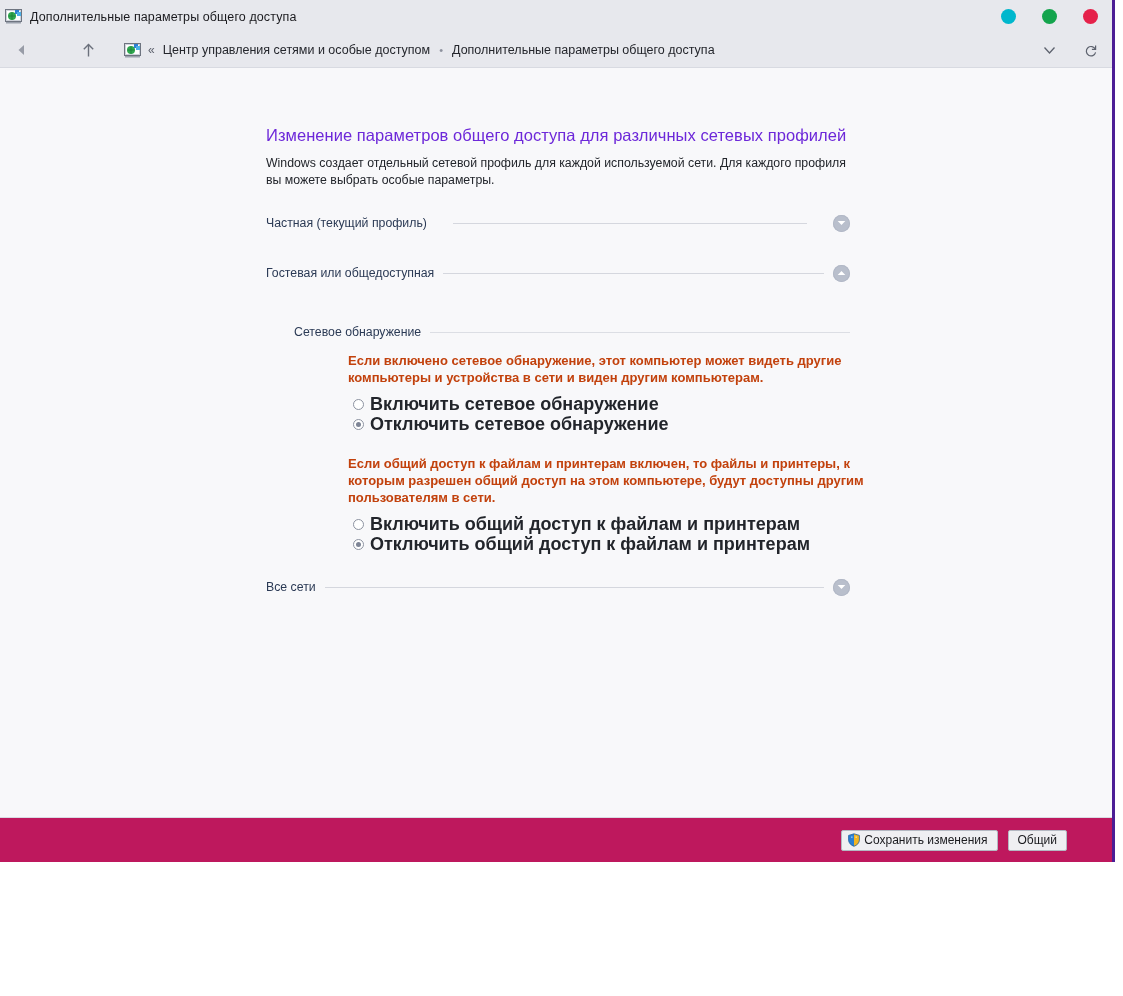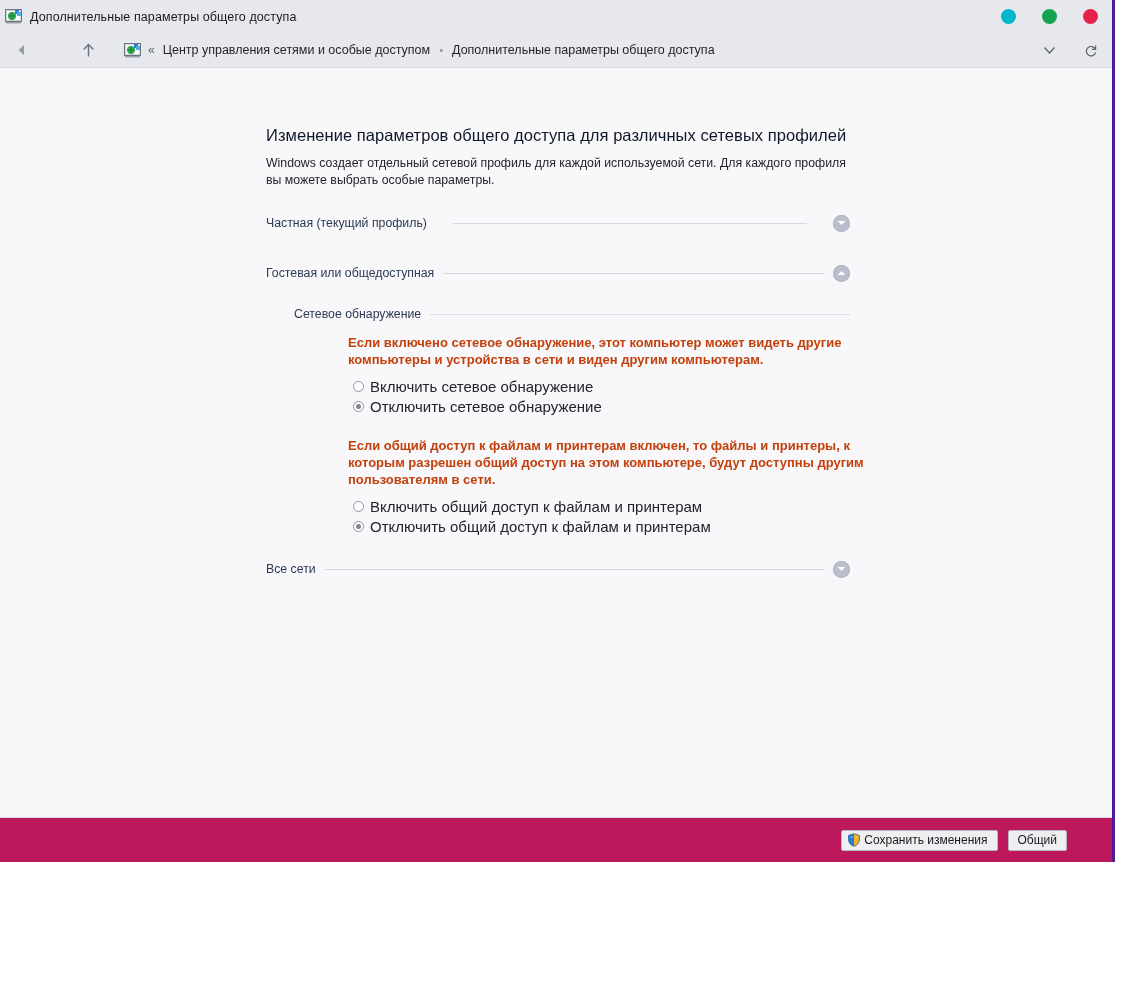--- a/index.html
+++ b/index.html
@@ -108,21 +108,21 @@
   }
   .inner {
     position: absolute;
     left: 266px;
     top: 58px;
     width: 584px;
   }
   h1.page-title {
     font-size: 16.5px;
     font-weight: 400;
-    color: #0f172a;
+    color: #6d28d9;
     margin: 0 0 10px 0;
     letter-spacing: .05px;
     white-space: nowrap;
   }
   .page-desc {
     font-size: 12.3px;
     color: #22252b;
     line-height: 17px;
     margin: 0 0 22px 0;
     width: 582px;
@@ -194,21 +194,21 @@
     position: relative;
   }
   .radio.checked::after {
     content: "";
     position: absolute;
     left: 2px; top: 2px;
     width: 5px; height: 5px;
     border-radius: 50%;
     background: #7e8596;
   }
-  .radio-label { font-size: 15px; color: #22252b; white-space: nowrap; }
+  .radio-label { font-size: 18px; color: #22252b; white-space: nowrap; font-weight: bold; }
 
   
   .footer {
     height: 45px;
     background: #be185d;
     border-top: 1px solid #d9dbe2;
     flex: 0 0 auto;
     display: flex;
     align-items: center;
     justify-content: flex-end;
@@ -322,21 +322,21 @@
       <div class="profile-head" style="margin-top:26px;">
         <span class="profile-title">Гостевая или общедоступная</span>
         <span class="profile-rule"></span>
         <span class="circle-btn">
           <svg width="9" height="6" viewBox="0 0 9 6">
               <path d="M0.7 5 L4.5 1 L8.3 5 Z" fill="#ffffff"></path>
             </svg>
         </span>
       </div>
 
-      <div class="subsection" style="margin-top:18px;">
+      <div class="subsection" style="margin-top:36px;">
         <div class="sub-head">
           <span class="sub-title">Сетевое обнаружение</span>
           <span class="sub-rule"></span>
         </div>
         <div class="sub-body">
           <p class="sub-desc">Если включено сетевое обнаружение, этот компьютер может видеть другие компьютеры и устройства в сети и виден другим компьютерам.</p>
           <div class="radio-group">
             <label class="radio-row">
               <span class="radio"></span>
               <span class="radio-label">Включить сетевое обнаружение</span>

